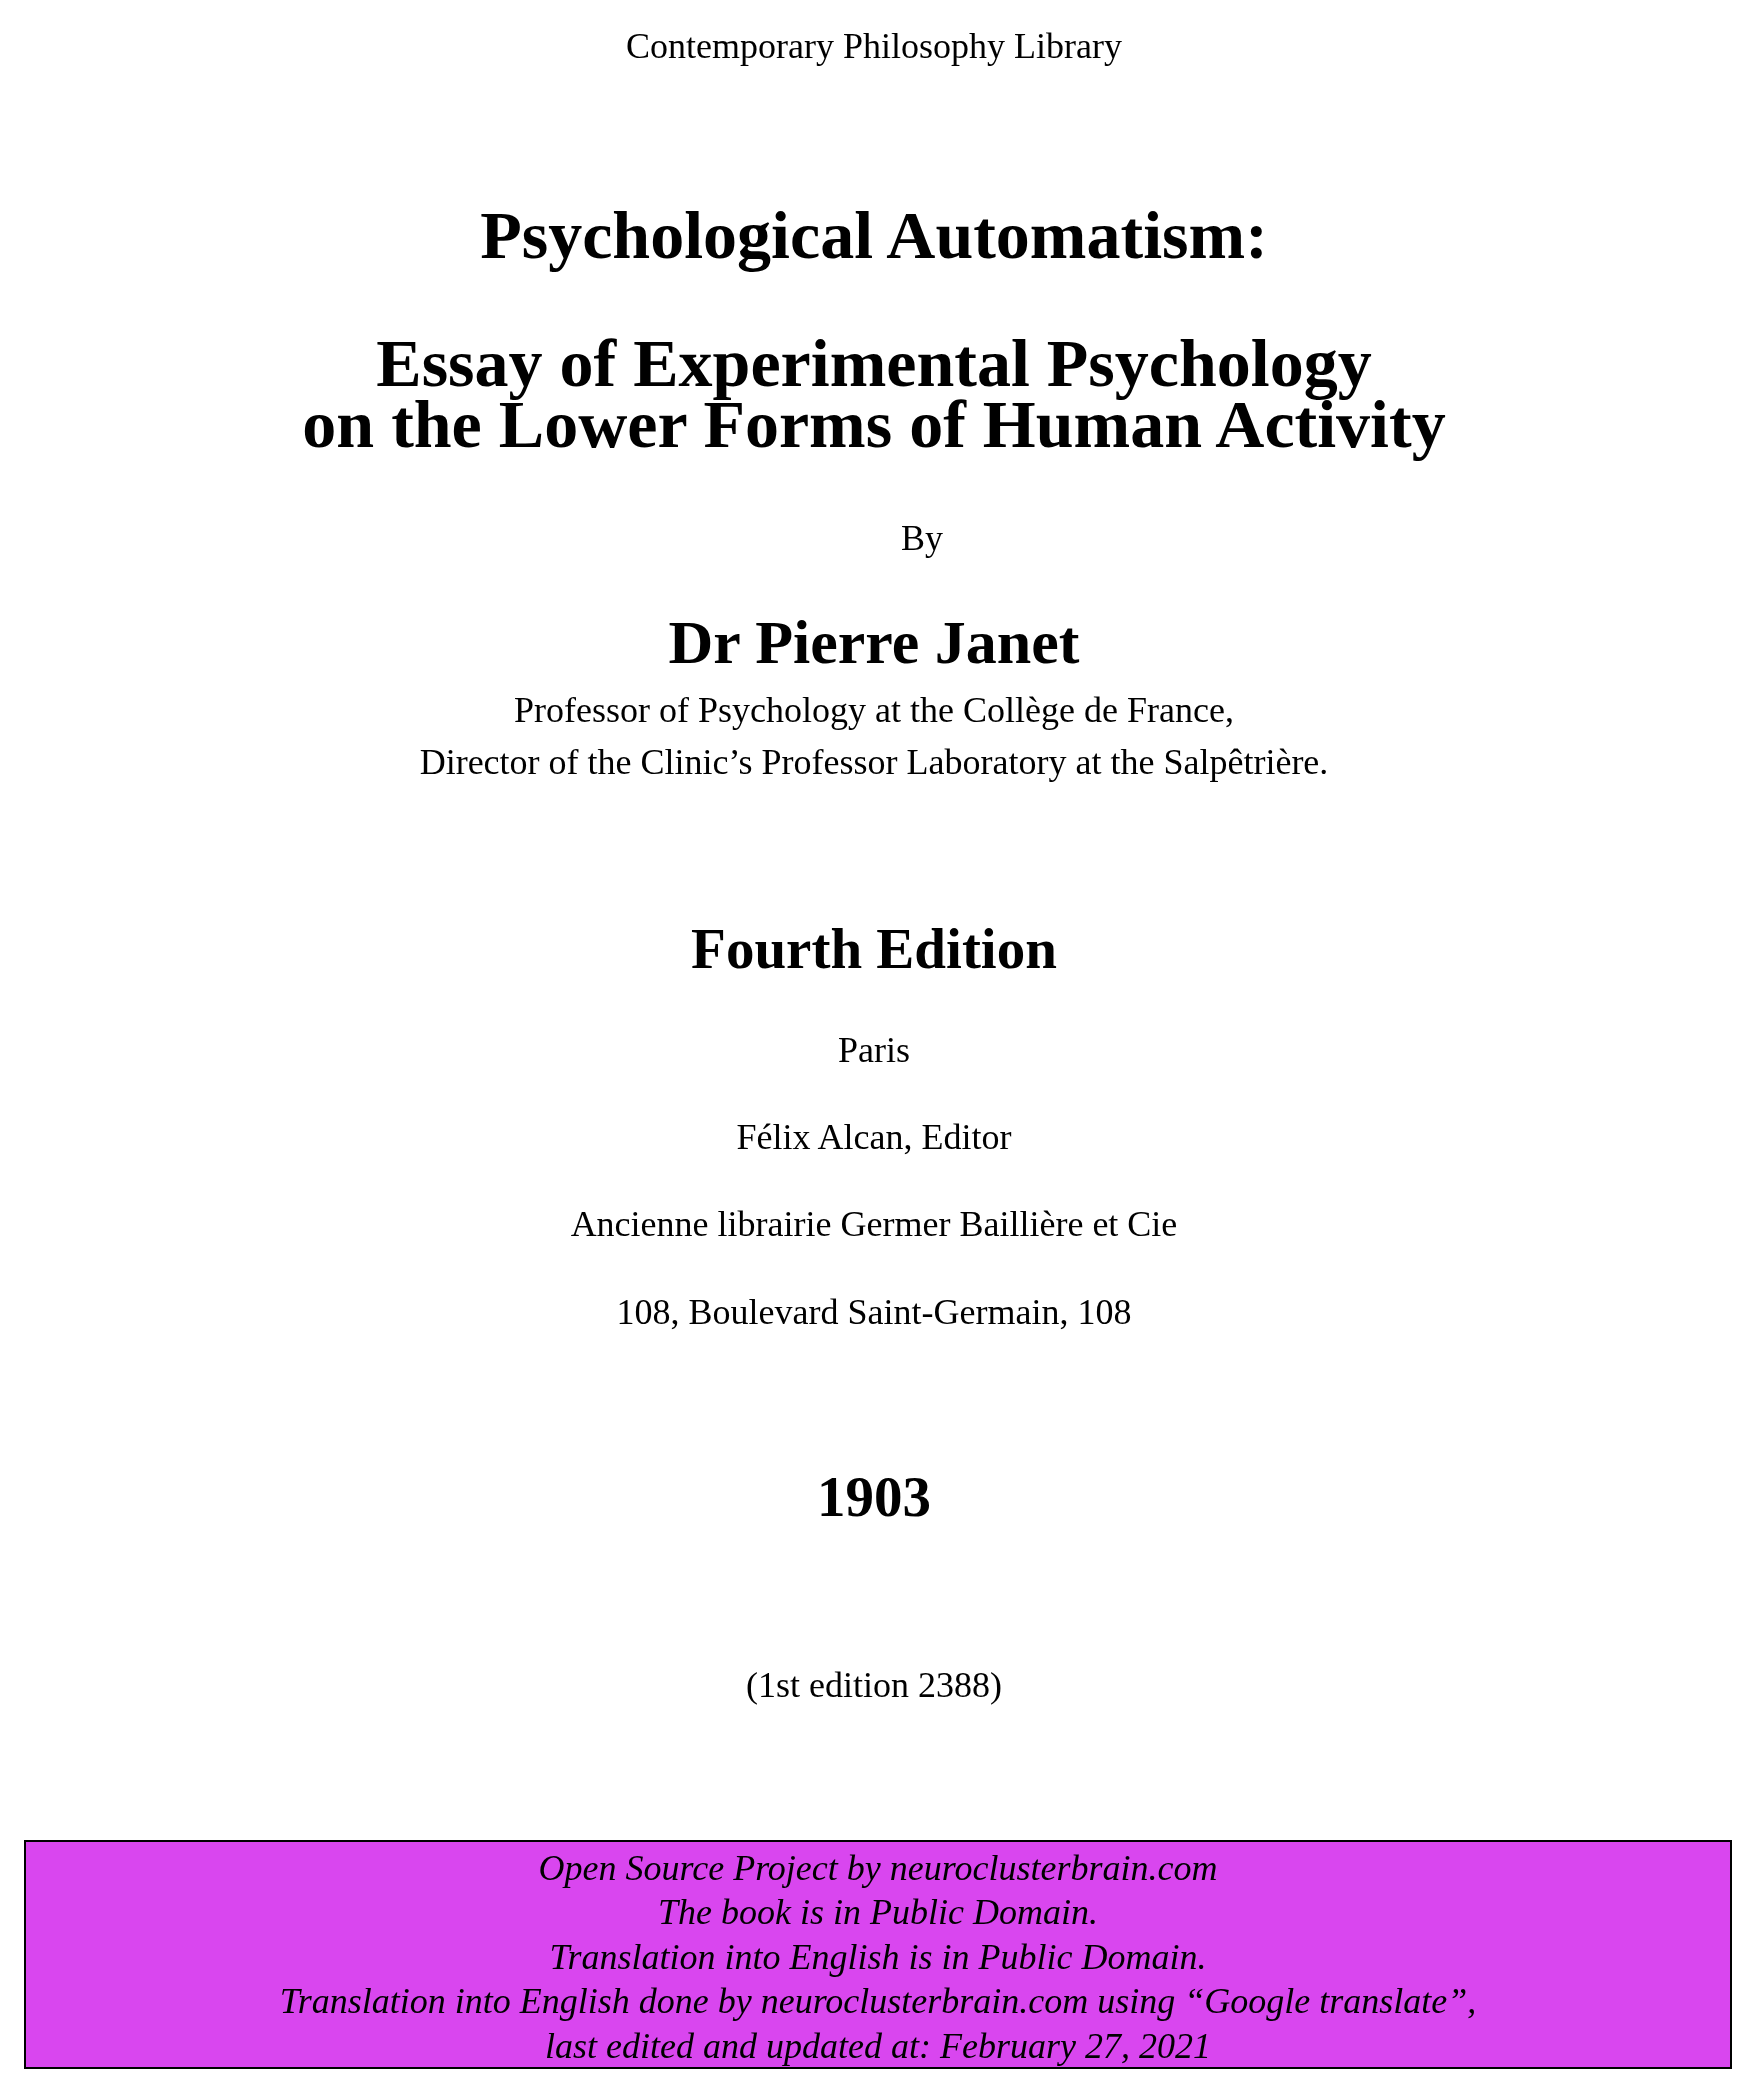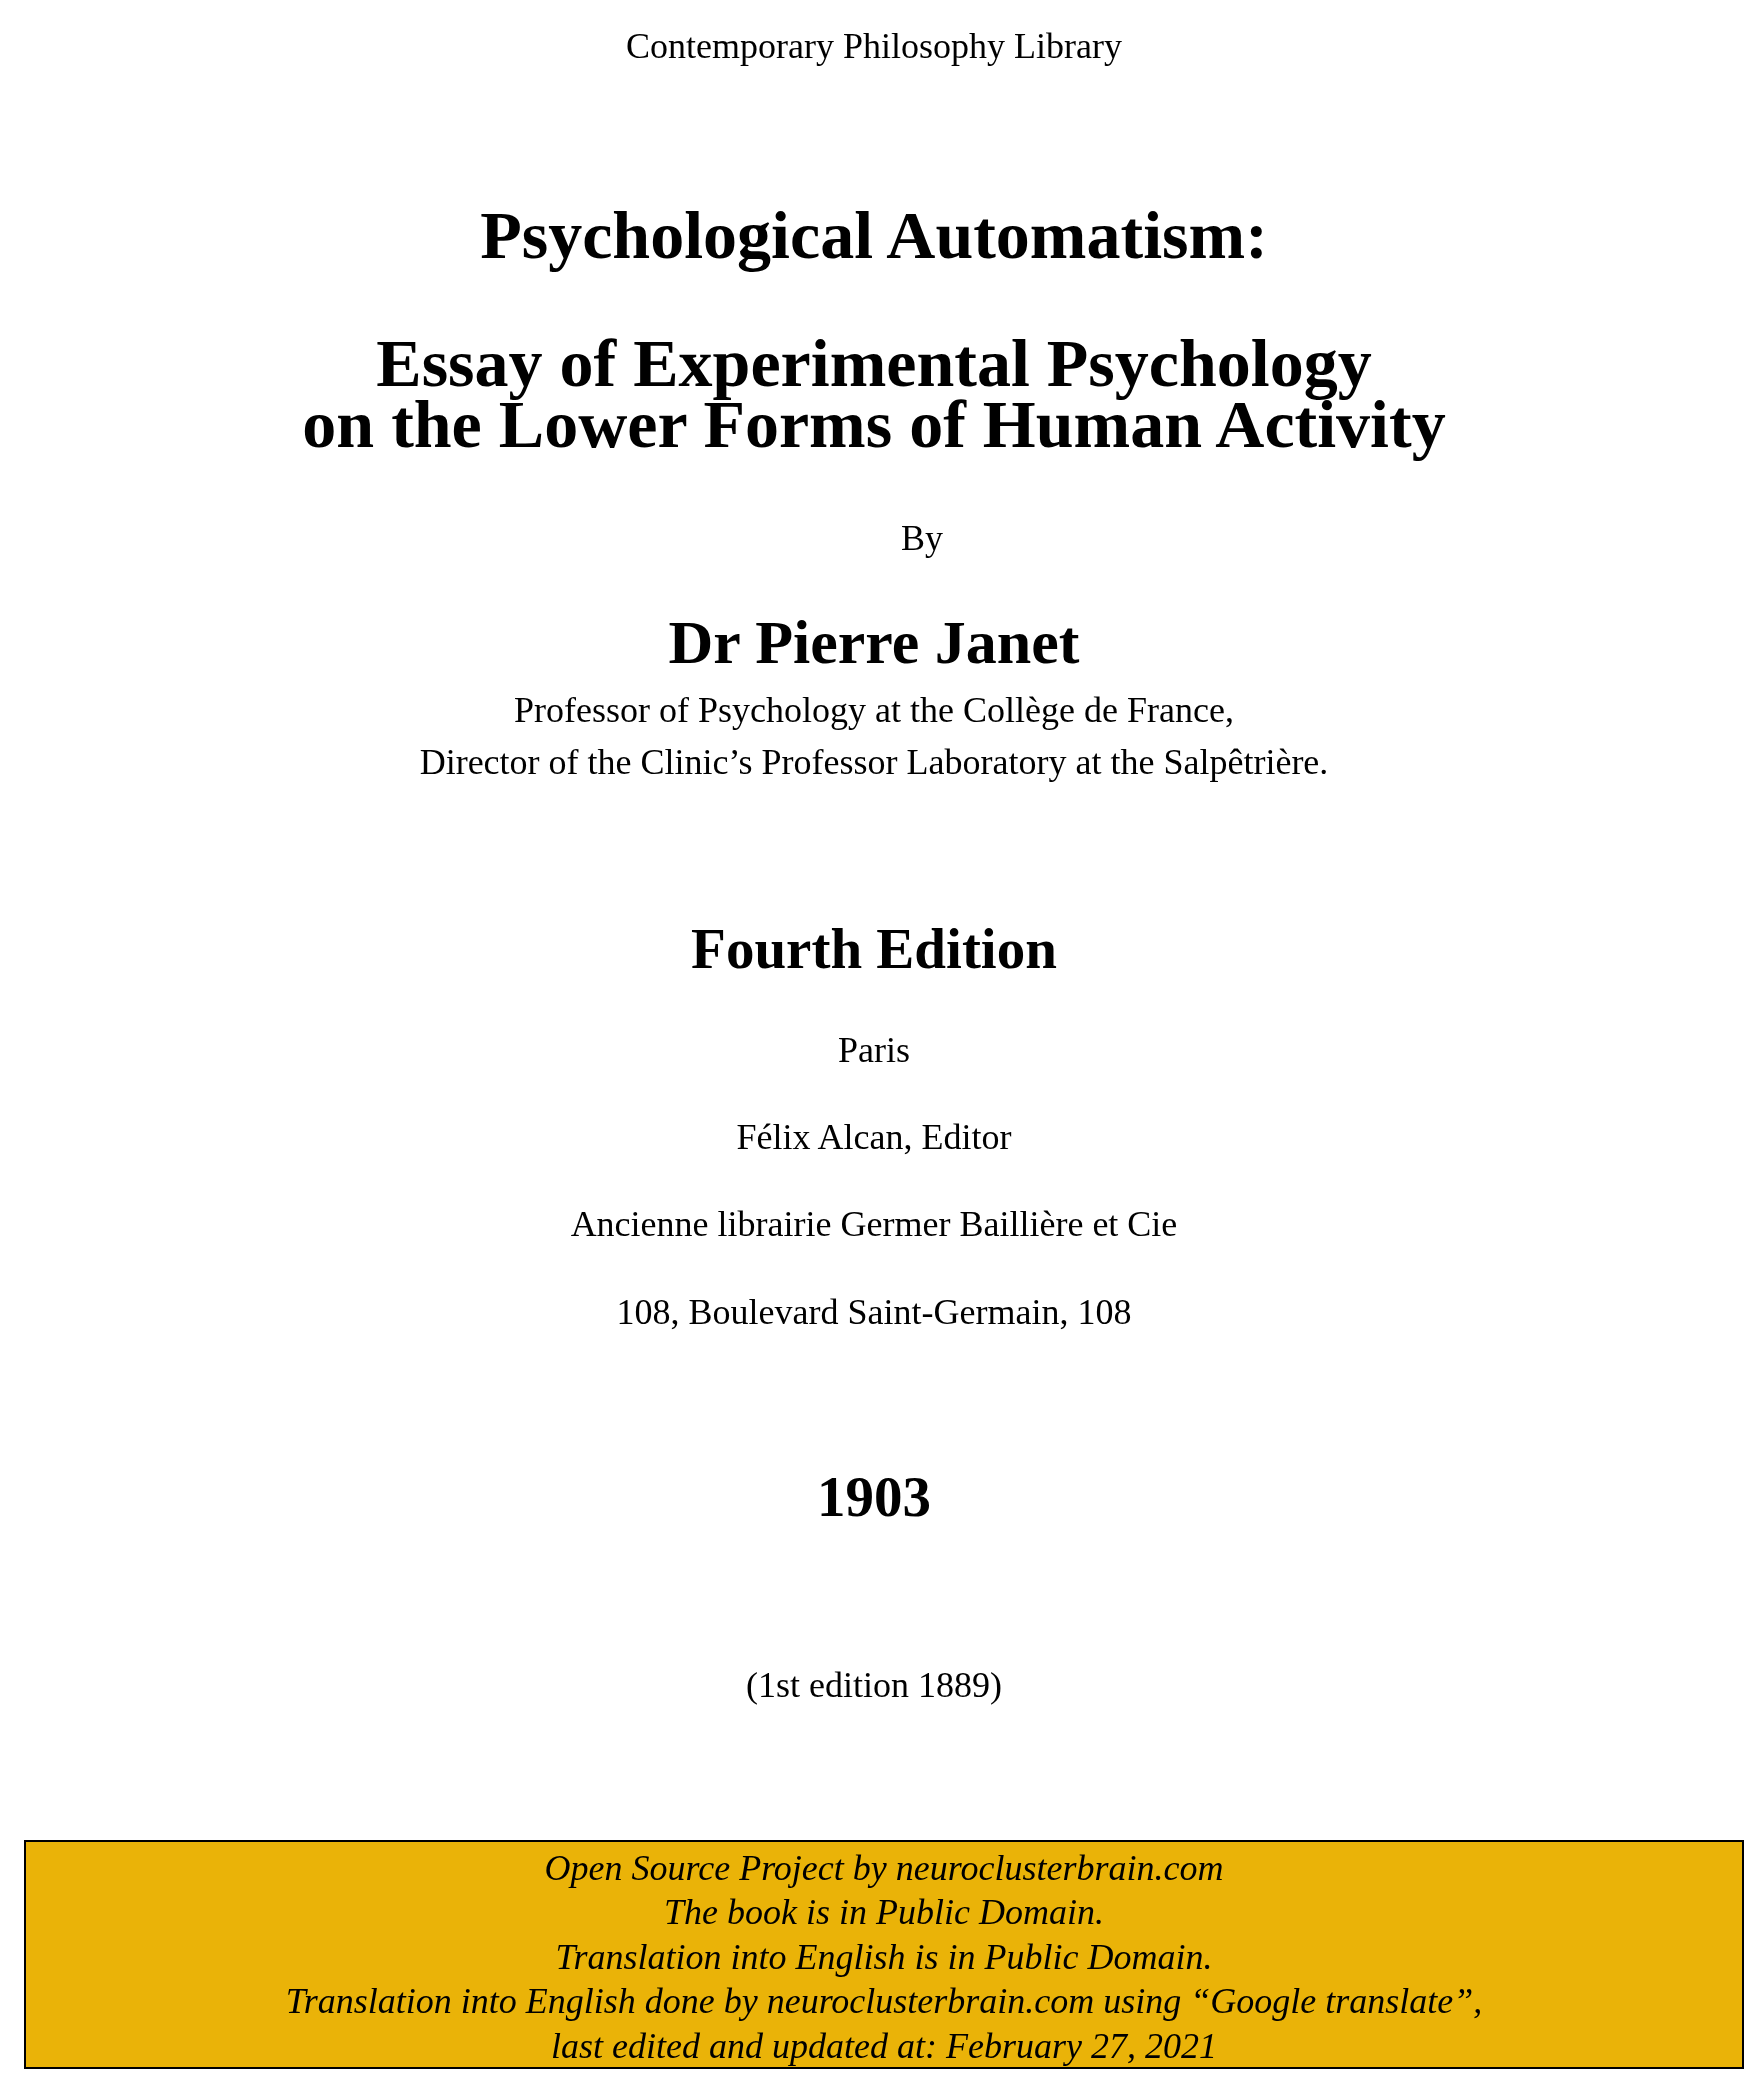--- a/index.html
+++ b/index.html
@@ -27,24 +27,23 @@
     .title { font-size: 68px; font-weight: bold; }
     .author { font-size: 62px; font-weight: bold; }
     .edition { font-size: 57px; font-weight: bold; }
 
     .notice-box {
       position: absolute;
       left: 24px;
       top: 1840px;
       width: 1704px;
       height: 225px;
-      background: #eab308;
+      background: #d946ef;
       border: 2.6px solid #000000;
       box-sizing: content-box;
-      padding-left: 12px;
     }
     .notice-line {
       position: absolute;
       left: 0;
       width: 100%;
       text-align: center;
       white-space: nowrap;
       font-style: italic;
       font-size: 36px;
       line-height: 1;
@@ -74,21 +73,21 @@
 
 <div>
   <div class="line reg" style="top: 1032px;">Paris</div>
   <div class="line reg" style="top: 1119px;">Félix Alcan, Editor</div>
   <div class="line reg" style="top: 1206px;">Ancienne librairie Germer Baillière et Cie</div>
   <div class="line reg" style="top: 1294px;">108, Boulevard Saint-Germain, 108</div>
 </div>
 
 <div class="line edition" style="top: 1468px;">1903</div>
 
-<div class="line reg" style="top: 1667px;">(1st edition 1889)</div>
+<div class="line reg" style="top: 1667px;">(1st edition 2388)</div>
 
 <div class="notice-box">
   <div class="notice-line" style="top: 7.7px;">Open Source Project by neuroclusterbrain.com</div>
   <div class="notice-line" style="top: 52px;">The book is in Public Domain.</div>
   <div class="notice-line" style="top: 97px;">Translation into English is in Public Domain.</div>
   <div class="notice-line" style="top: 141px;">Translation into English done by neuroclusterbrain.com using “Google translate”,</div>
   <div class="notice-line" style="top: 186px;">last edited and updated at: February 27, 2021</div>
 </div>
 
 

